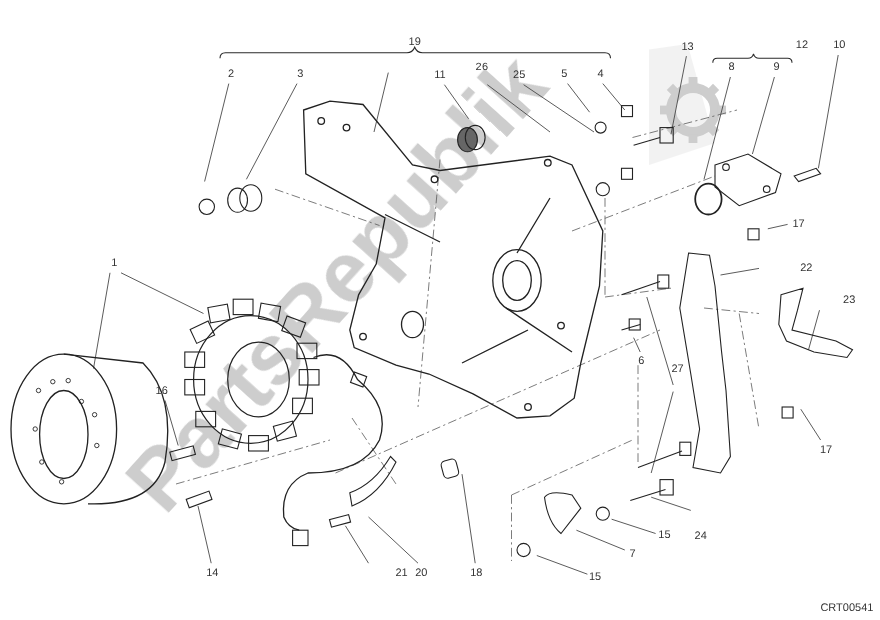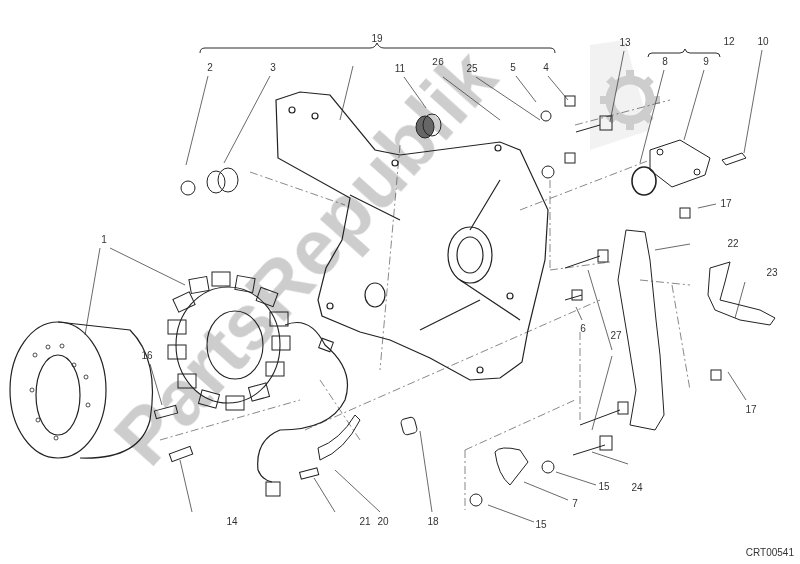--- a/index.html
+++ b/index.html
@@ -213,21 +213,21 @@
       <div class="callout" style="left: 665px; top: 62px;">8</div>
       <div class="callout" style="left: 706px; top: 62px;">9</div>
       <div class="callout" style="left: 763px; top: 42px;">10</div>
       <div class="callout" style="left: 726px; top: 204px;">17</div>
       <div class="callout" style="left: 701px; top: 244px; margin-left: 32px;">22</div>
       <div class="callout" style="left: 748px; top: 273px; margin-left: 24px;">23</div>
       <div class="callout" style="left: 583px; top: 329px;">6</div>
       <div class="callout" style="left: 616px; top: 336px;">27</div>
       <div class="callout" style="left: 751px; top: 410px;">17</div>
       <div class="callout" style="left: 147px; top: 356px;">16</div>
-      <div class="callout" style="left: 193px; top: 522px; margin-left: 39px;">14</div>
+      <div class="callout" style="left: 193px; top: 522px;">14</div>
       <div class="callout" style="left: 336px; top: 522px; margin-left: 29px;">21</div>
       <div class="callout" style="left: 383px; top: 522px;">20</div>
       <div class="callout" style="left: 433px; top: 522px;">18</div>
       <div class="callout" style="left: 637px; top: 474px; margin-top: 14px;">24</div>
       <div class="callout" style="left: 604px; top: 487px;">15</div>
       <div class="callout" style="left: 575px; top: 504px;">7</div>
       <div class="callout" style="left: 541px; top: 525px;">15</div>
     </div>
 
   <div class="ref">CRT00541</div>

